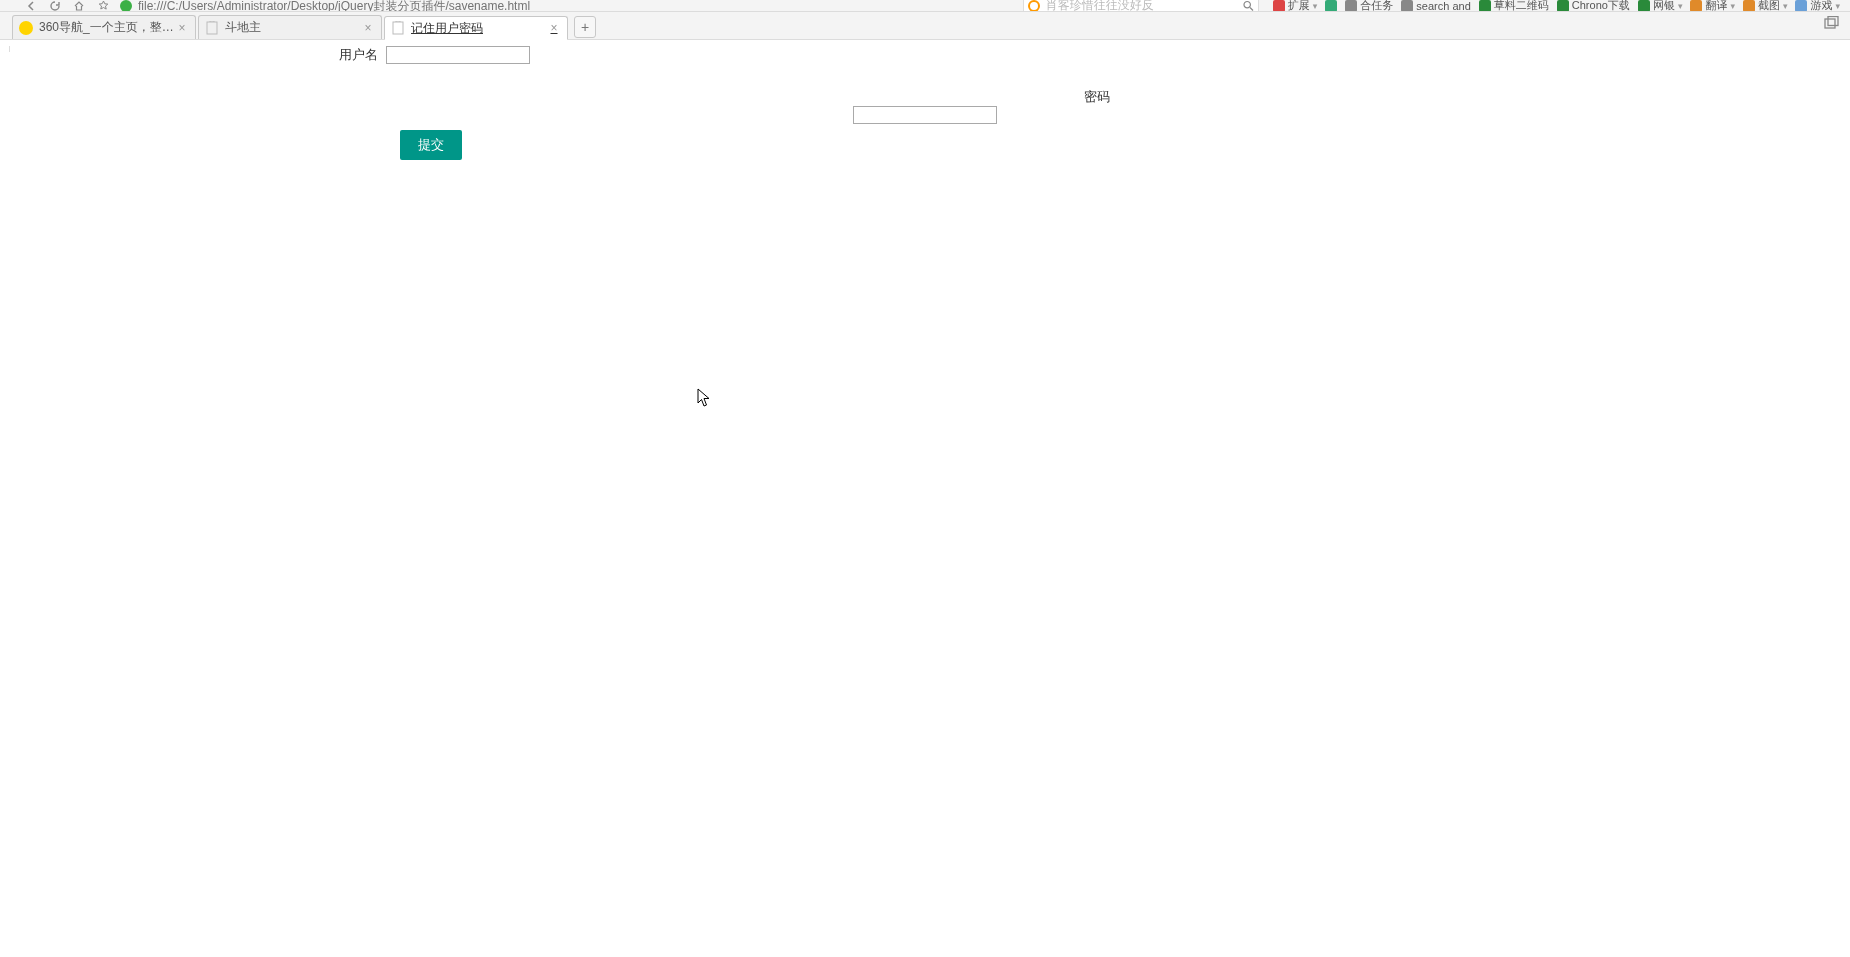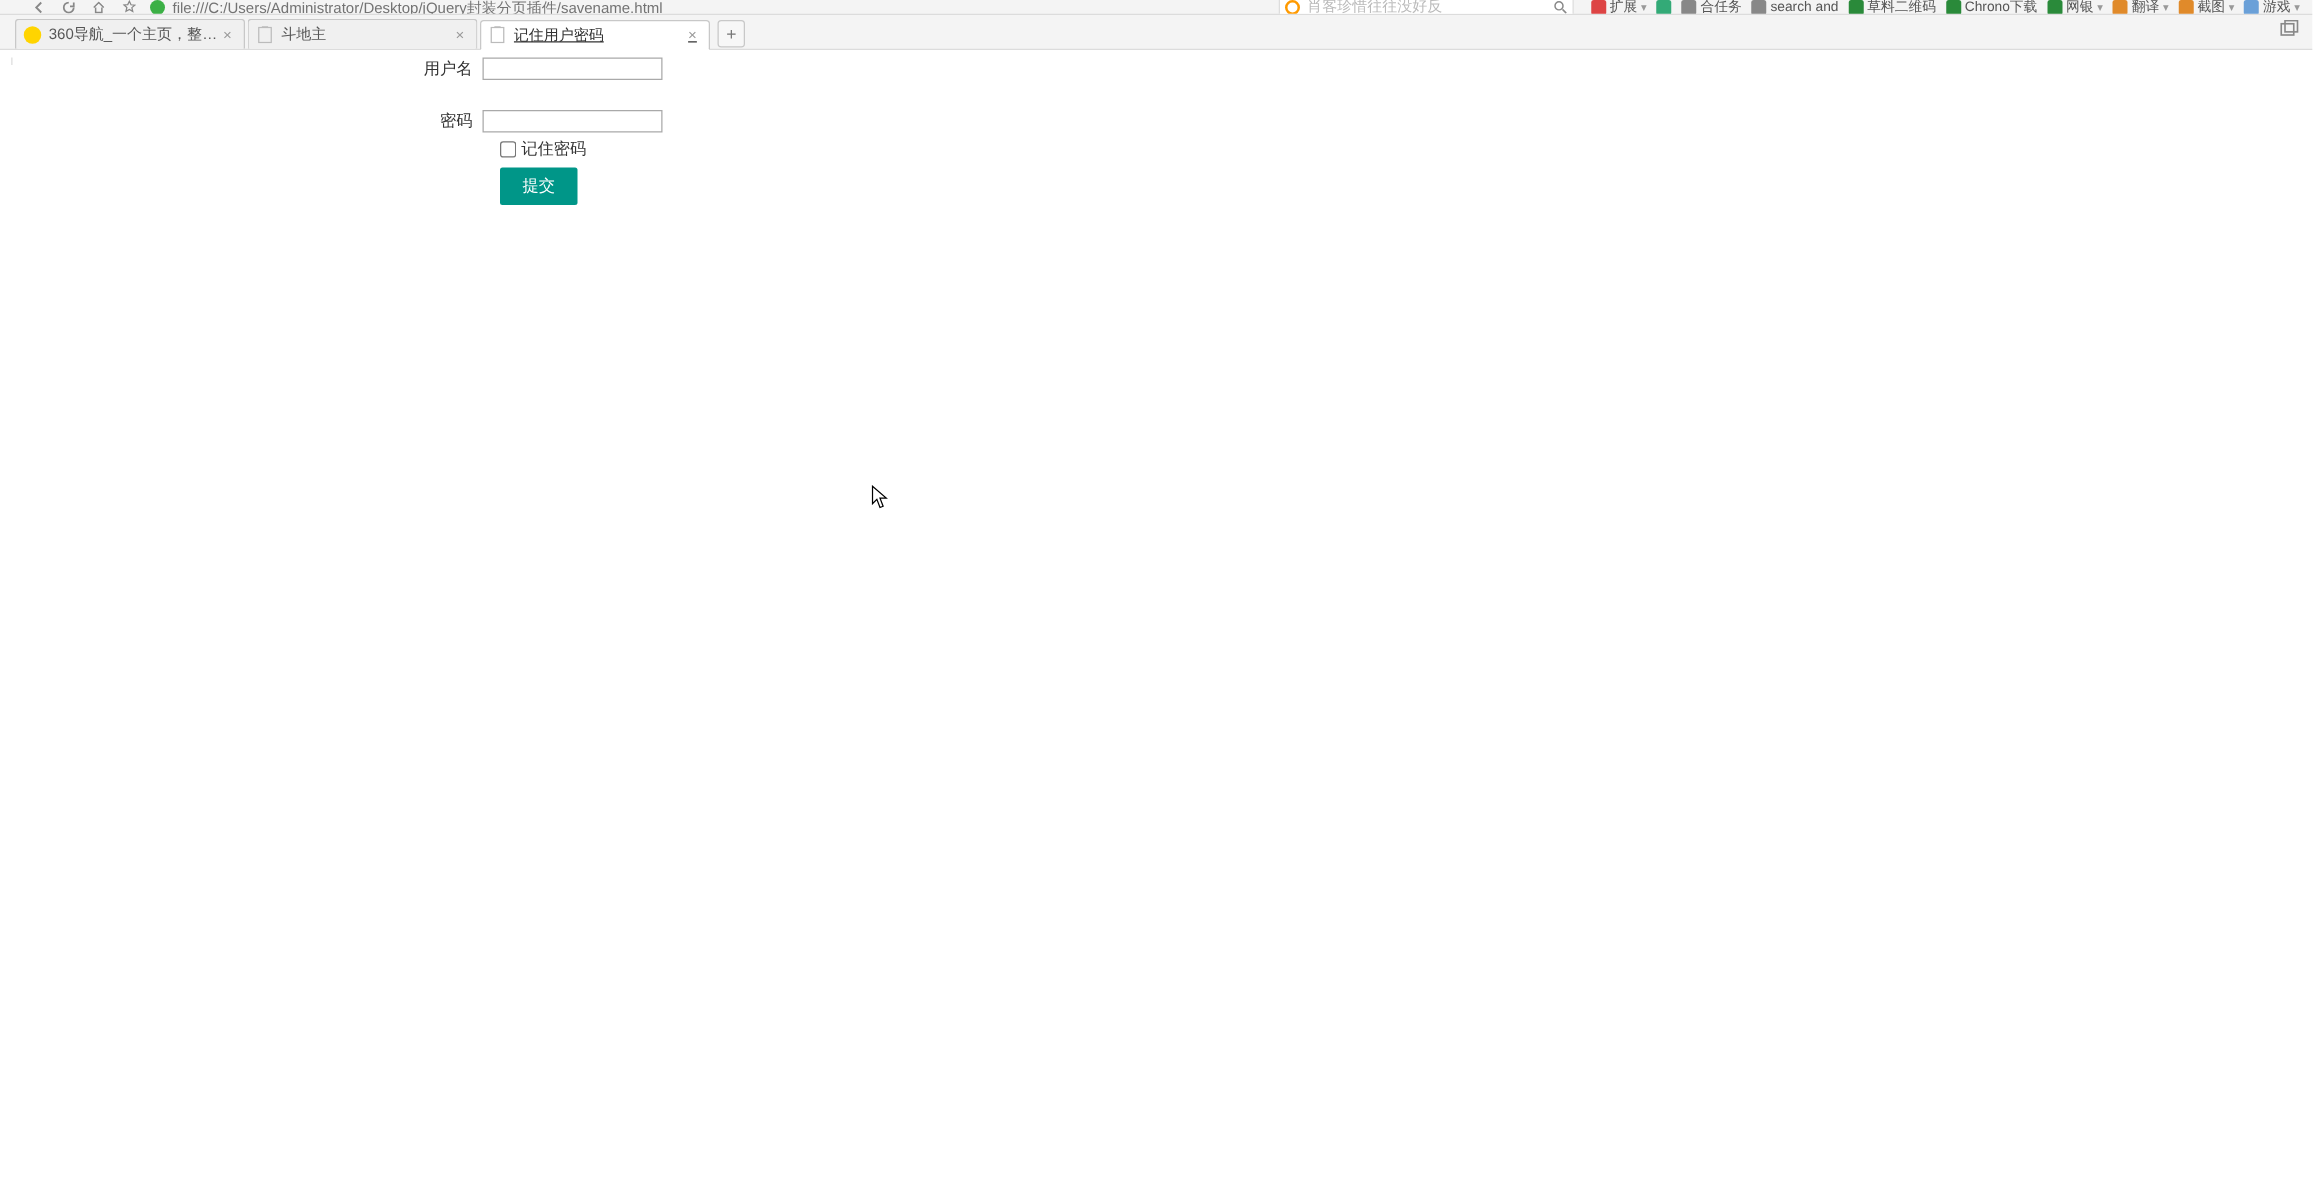--- a/index.html
+++ b/index.html
@@ -197,21 +197,21 @@
   }
   .text-input {
     width: 144px;
     height: 18px;
     border: 1px solid #a9a9a9;
     background: #fff;
     padding: 0 2px;
     font-size: 13px;
   }
   .row-username { margin-top: 6px; }
-  .row-password { margin-top: 24px; }
+  .row-password { margin-top: 24px; flex-direction: column; }
 
   .remember-row {
     margin-top: 4px;
     margin-left: 400px;
     display: flex; align-items: center;
     font-size: 13px;
     color: #333;
   }
   .remember-row input {
     margin: 0 4px 0 0;
@@ -377,24 +377,20 @@
   <div class="form-row row-username">
     <div class="form-label">用户名</div>
     <input class="text-input" type="text" value="" style="">
   </div>
 
   <div class="form-row row-password">
     <div class="form-label">密码</div>
     <input class="text-input" type="text" value="" style="">
   </div>
 
-  <div class="remember-row">
-    <input type="checkbox" style="">
-    <span>记住密码</span>
-  </div>
 
   <div class="submit-row">
     <button class="submit-btn">提交</button>
   </div>
 
   <svg class="cursor-arrow" viewBox="0 0 14 20">
     <path d="M1 1 L1 15 L4.5 11.5 L7 18 L9.5 17 L7 10.5 L12 10.5 Z" fill="#ffffff" stroke="#000000" stroke-width="1"></path>
   </svg>
 </div>
 

